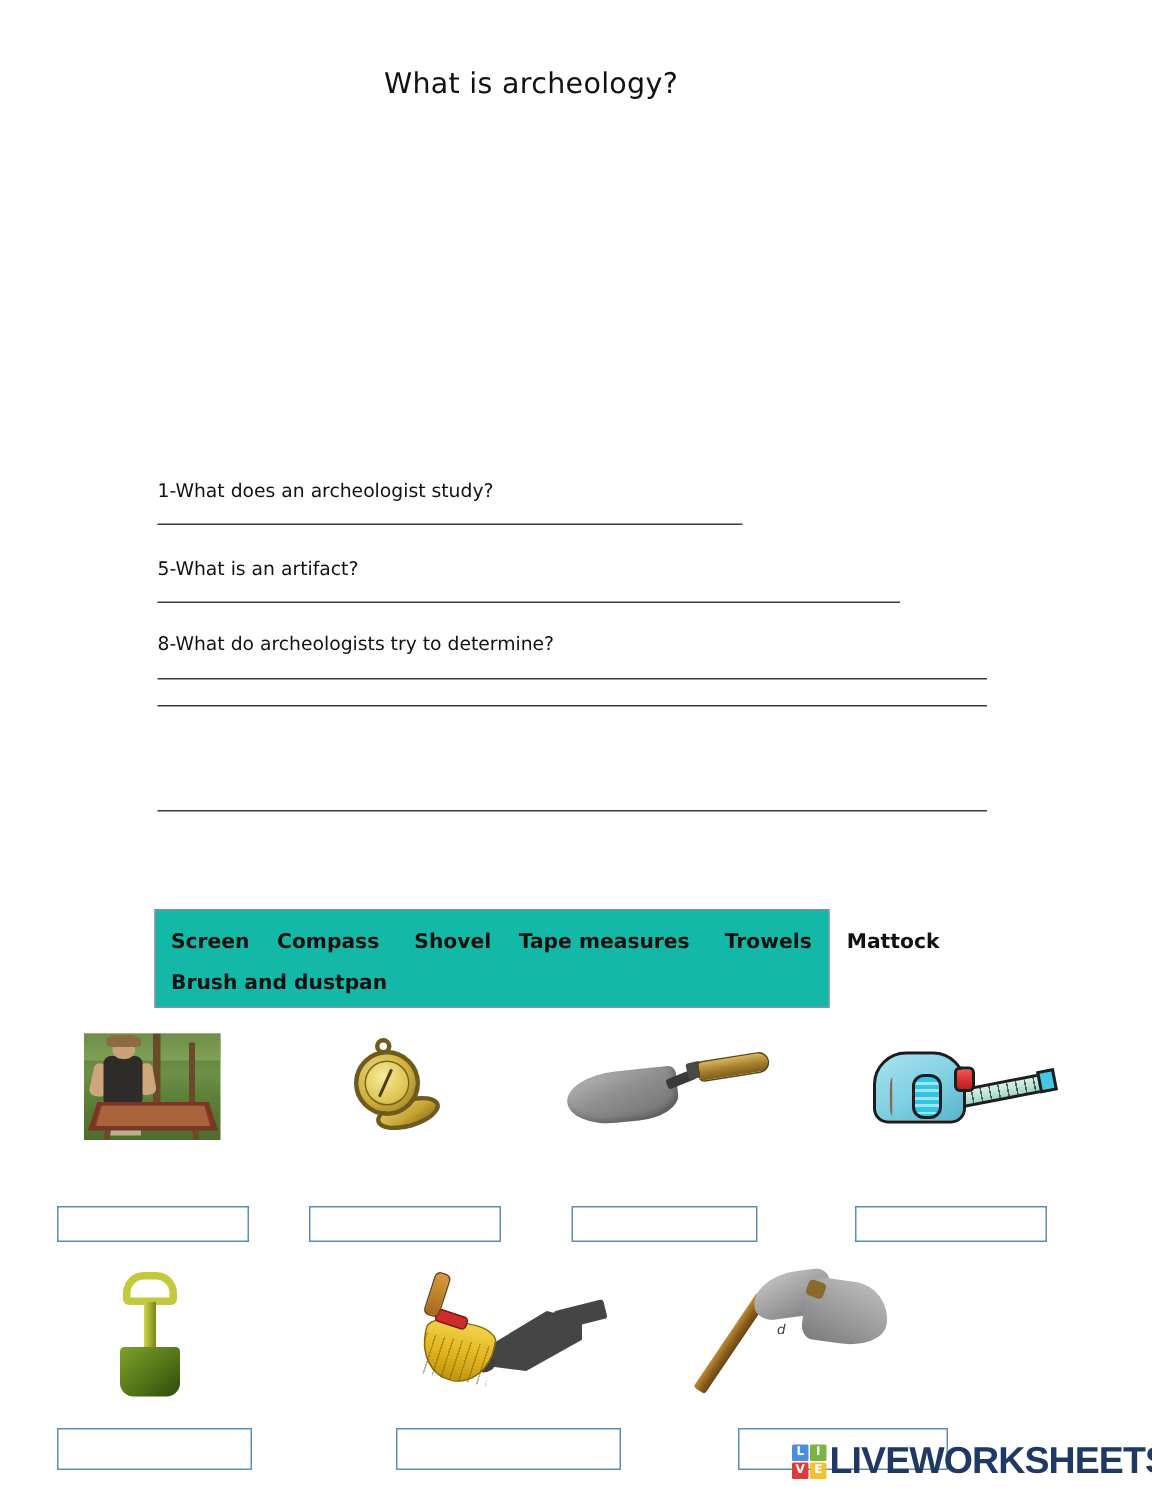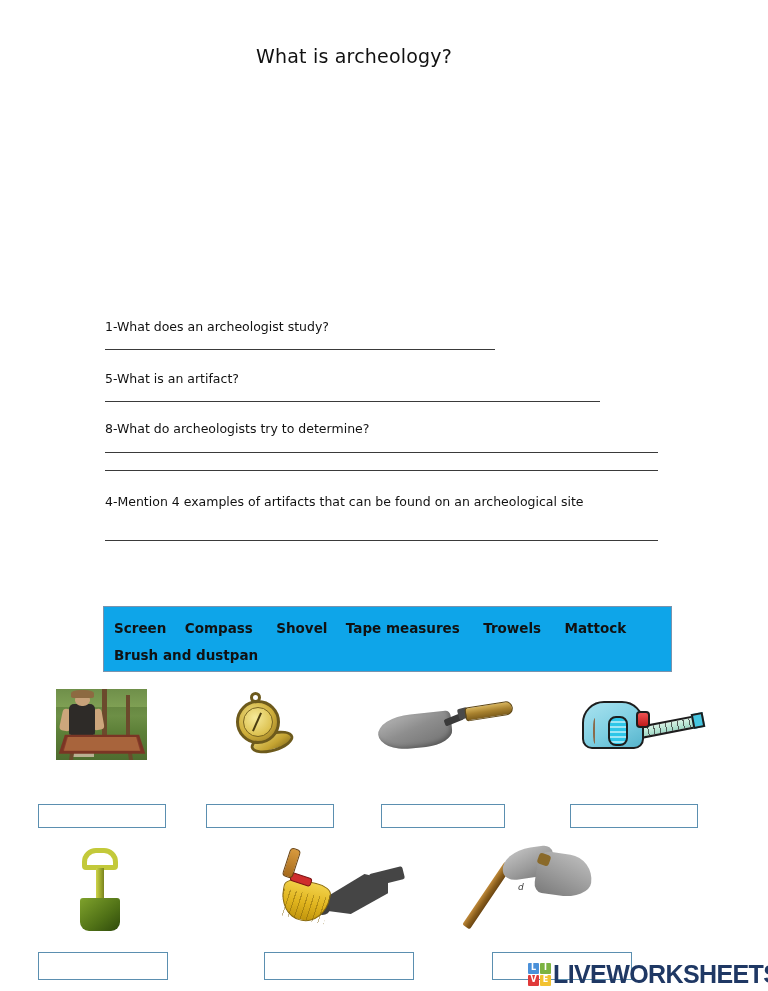--- a/index.html
+++ b/index.html
@@ -56,25 +56,25 @@
     position: absolute;
     left: 105px;
     top: 589px;
     font-size: 12px;
     color: #111;
   }
   .wordbank {
     position: absolute;
     left: 103px;
     top: 606px;
-    width: 569px;
+    width: 450px;
     height: 66px;
     border: 1px solid #7a93ad;
     box-sizing: border-box;
-    background: #0ea5e9;
+    background: #14b8a6;
   }
   .wordbank-row {
     position: absolute;
     left: 10px;
     font-size: 13.5px;
     font-weight: 600;
     color: #111;
     white-space: nowrap;
   }
   .wordbank-row.r1 { top: 13px; }
@@ -390,21 +390,20 @@
   <div class="question" style="top:319px;">1-What does an archeologist study?</div>
   <div class="answer-line" style="top:349px; width:390px;"></div>
 
   <div class="question" style="top:371px;">5-What is an artifact?</div>
   <div class="answer-line" style="top:401px; width:495px;"></div>
 
   <div class="question" style="top:421px;">8-What do archeologists try to determine?</div>
   <div class="answer-line" style="top:452px; width:553px;"></div>
   <div class="answer-line" style="top:470px; width:553px;"></div>
 
-  <div class="question" style="top:494px;">4-Mention 4 examples of artifacts that can be found on an archeological site</div>
   <div class="answer-line" style="top:540px; width:553px;"></div>
 
 
   <div class="wordbank">
     <div class="wordbank-row r1">
       <span>Screen</span>
       <span class="wb-gap-sm"></span>
       <span>Compass</span>
       <span class="wb-gap-md"></span>
       <span>Shovel</span>

